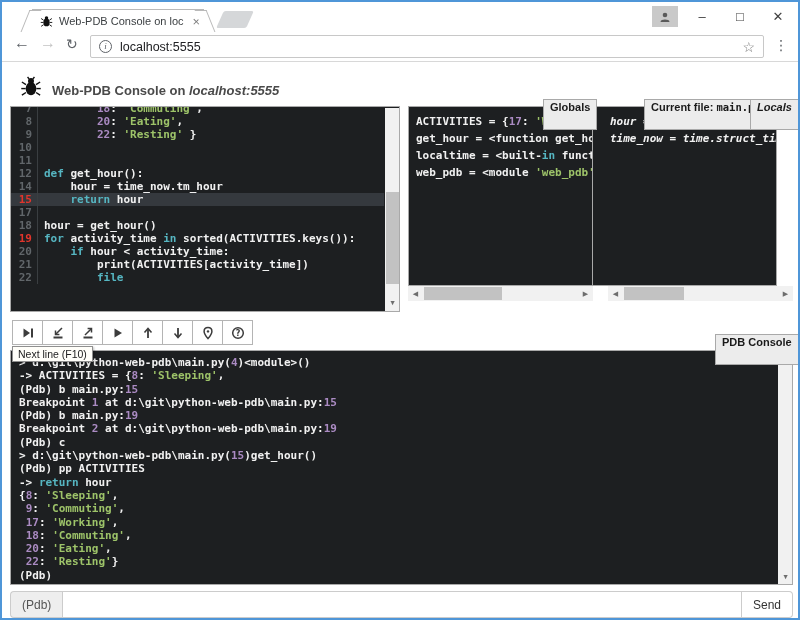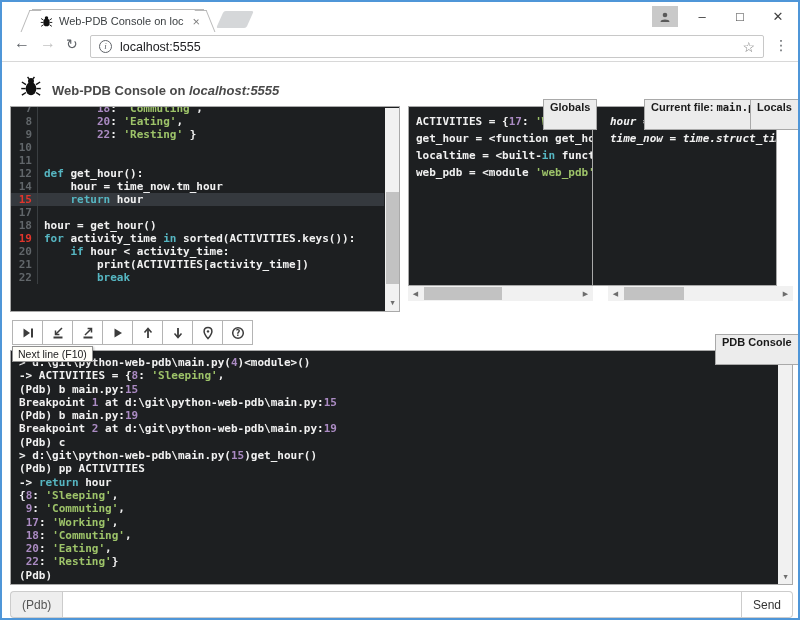--- a/index.html
+++ b/index.html
@@ -173,42 +173,42 @@
       <div class="crow"><span class="lnum">10</span><span class="ltext"></span></div>
       <div class="crow"><span class="lnum">11</span><span class="ltext"></span></div>
       <div class="crow"><span class="lnum">12</span><span class="ltext"><span class="tk-k">def</span><span class="tk-p"> get_hour():</span></span></div>
       <div class="crow"><span class="lnum">14</span><span class="ltext"><span class="tk-p">    hour = time_now.tm_hour</span></span></div>
       <div class="crow cur"><span class="lnum bp">15</span><span class="ltext"><span class="tk-p">    </span><span class="tk-k">return</span><span class="tk-p"> hour</span></span></div>
       <div class="crow"><span class="lnum">17</span><span class="ltext"></span></div>
       <div class="crow"><span class="lnum">18</span><span class="ltext"><span class="tk-p">hour = get_hour()</span></span></div>
       <div class="crow"><span class="lnum bp">19</span><span class="ltext"><span class="tk-k">for</span><span class="tk-p"> activity_time </span><span class="tk-k">in</span><span class="tk-p"> sorted(ACTIVITIES.keys()):</span></span></div>
       <div class="crow"><span class="lnum">20</span><span class="ltext"><span class="tk-p">    </span><span class="tk-k">if</span><span class="tk-p"> hour &lt; activity_time:</span></span></div>
       <div class="crow"><span class="lnum">21</span><span class="ltext"><span class="tk-p">        print(ACTIVITIES[activity_time])</span></span></div>
-      <div class="crow"><span class="lnum">22</span><span class="ltext"><span class="tk-p">        </span><span class="tk-k">break</span></span></div>
+      <div class="crow"><span class="lnum">22</span><span class="ltext"><span class="tk-p">        </span><span class="tk-k">file</span></span></div>
     </div>
   <div class="sb-track" id="code-vscroll">
     <div class="sb-thumb" style="left:1px; width:13px; top:84px; height:92px;"></div>
     <div class="sb-arrow" style="left:0; bottom:0;">▼</div>
   </div>
 </div>
 
 <div class="panel-label" style="top:97px; left:541px;"><span>Globals</span></div>
 <div class="dark abs" id="globals-panel">
     <div class="vrow"><span class="tk-p">ACTIVITIES = {</span><span class="tk-n">17</span><span class="tk-p">: </span><span class="tk-s">'Working'</span></div>
     <div class="vrow"><span class="tk-p">get_hour = &lt;function get_hour at </span></div>
     <div class="vrow"><span class="tk-p">localtime = &lt;built-</span><span class="tk-k">in</span><span class="tk-p"> function loc</span></div>
     <div class="vrow"><span class="tk-p">web_pdb = &lt;module </span><span class="tk-s">'web_pdb'</span></div>
   </div>
 <div class="hscroll sb-track" style="left:406px; top:284px;">
   <div class="sb-arrow" style="left:0; top:0;">◀</div>
   <div class="sb-thumb" style="top:1px; height:13px; left:16px; width:78px;"></div>
   <div class="sb-arrow" style="right:0; top:0;">▶</div>
 </div>
 
-<div class="panel-label" style="top:97px; left:748px;"><span>Locals</span></div>
+<div class="panel-label" style="top:97px; left:748px;font-style:italic;"><span>Locals</span></div>
 <div class="dark abs" id="locals-panel">
     <div class="vrow"><span class="tk-p">hour = </span><span class="tk-n">23</span></div>
     <div class="vrow"><span class="tk-p">time_now = time.struct_time(tm_yea</span></div>
   </div>
 <div class="hscroll sb-track" style="left:606px; top:284px;">
   <div class="sb-arrow" style="left:0; top:0;">◀</div>
   <div class="sb-thumb" style="top:1px; height:13px; left:16px; width:60px;"></div>
   <div class="sb-arrow" style="right:0; top:0;">▶</div>
 </div>
 

